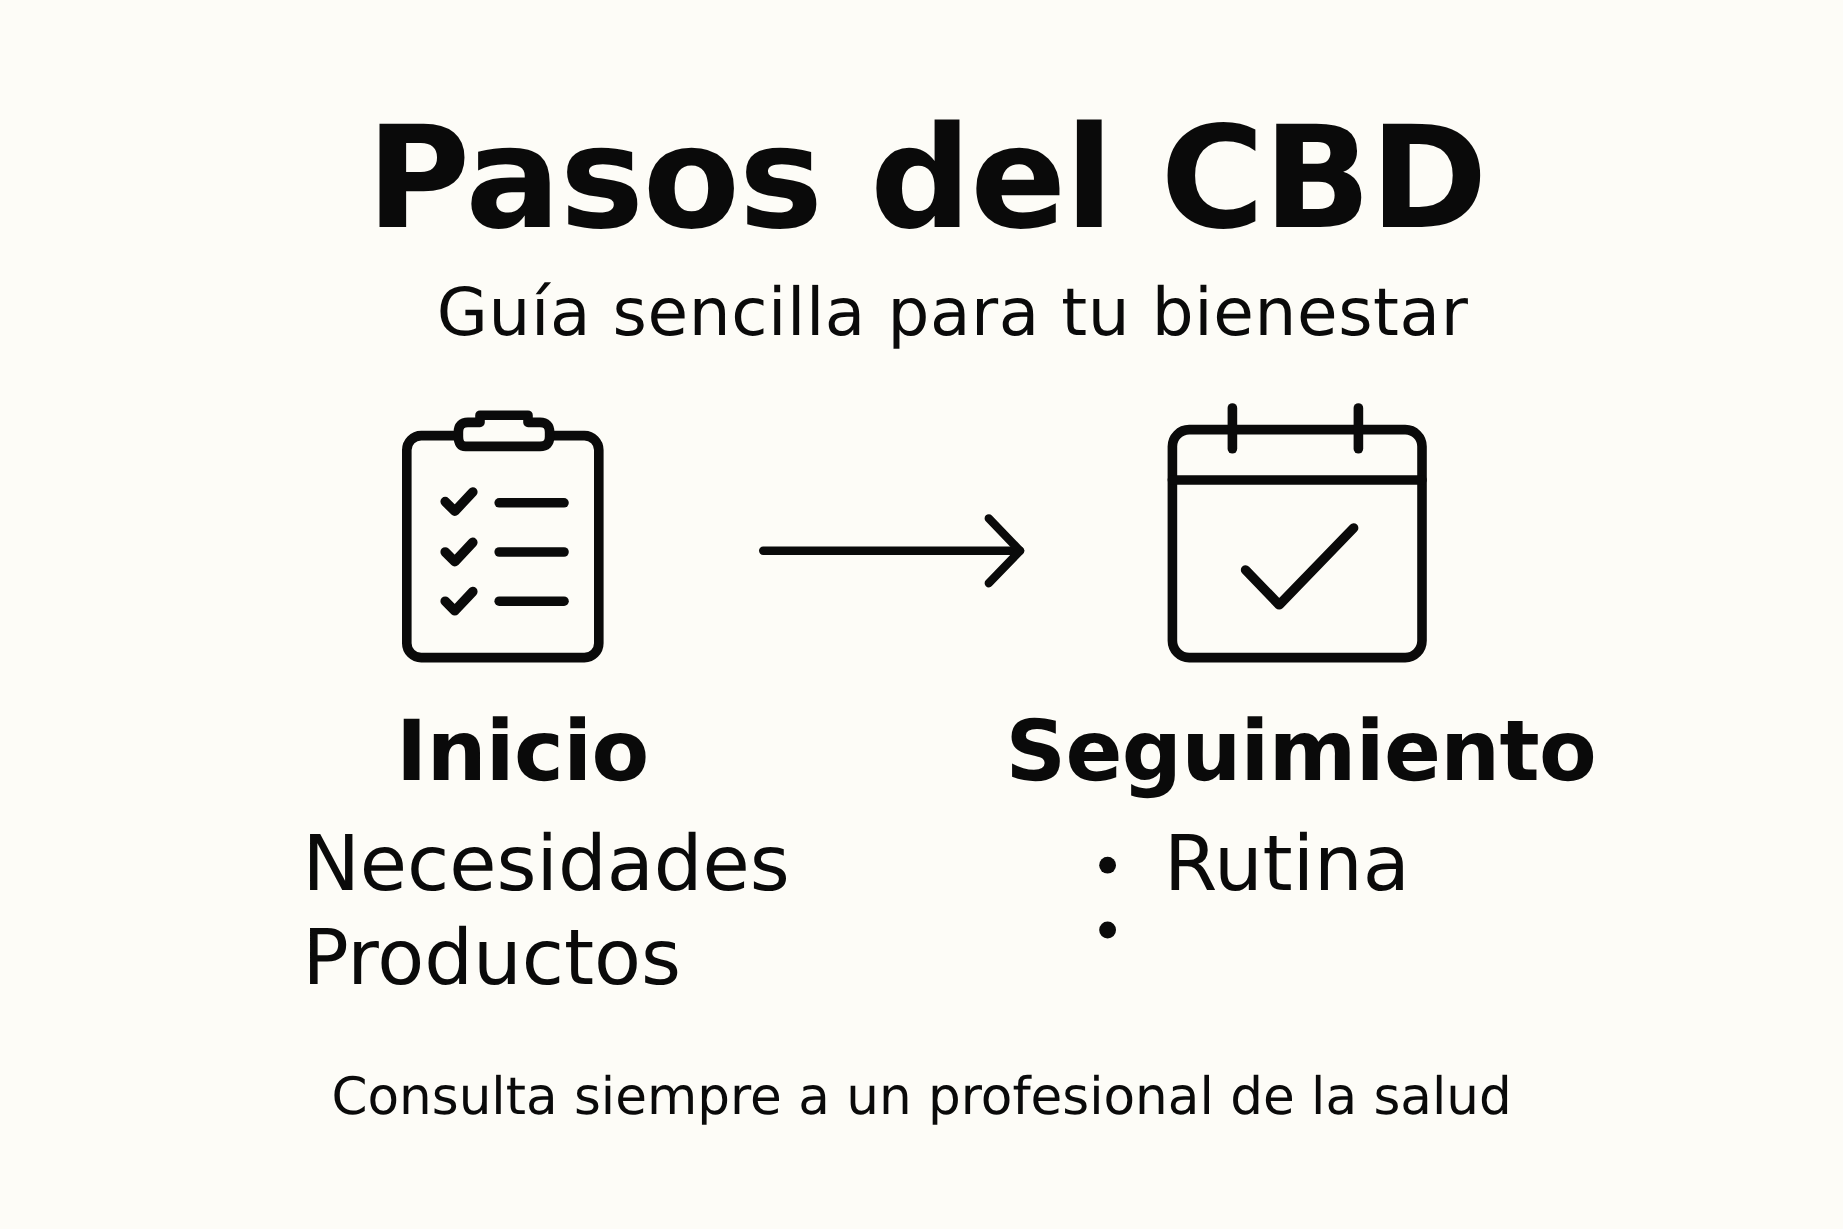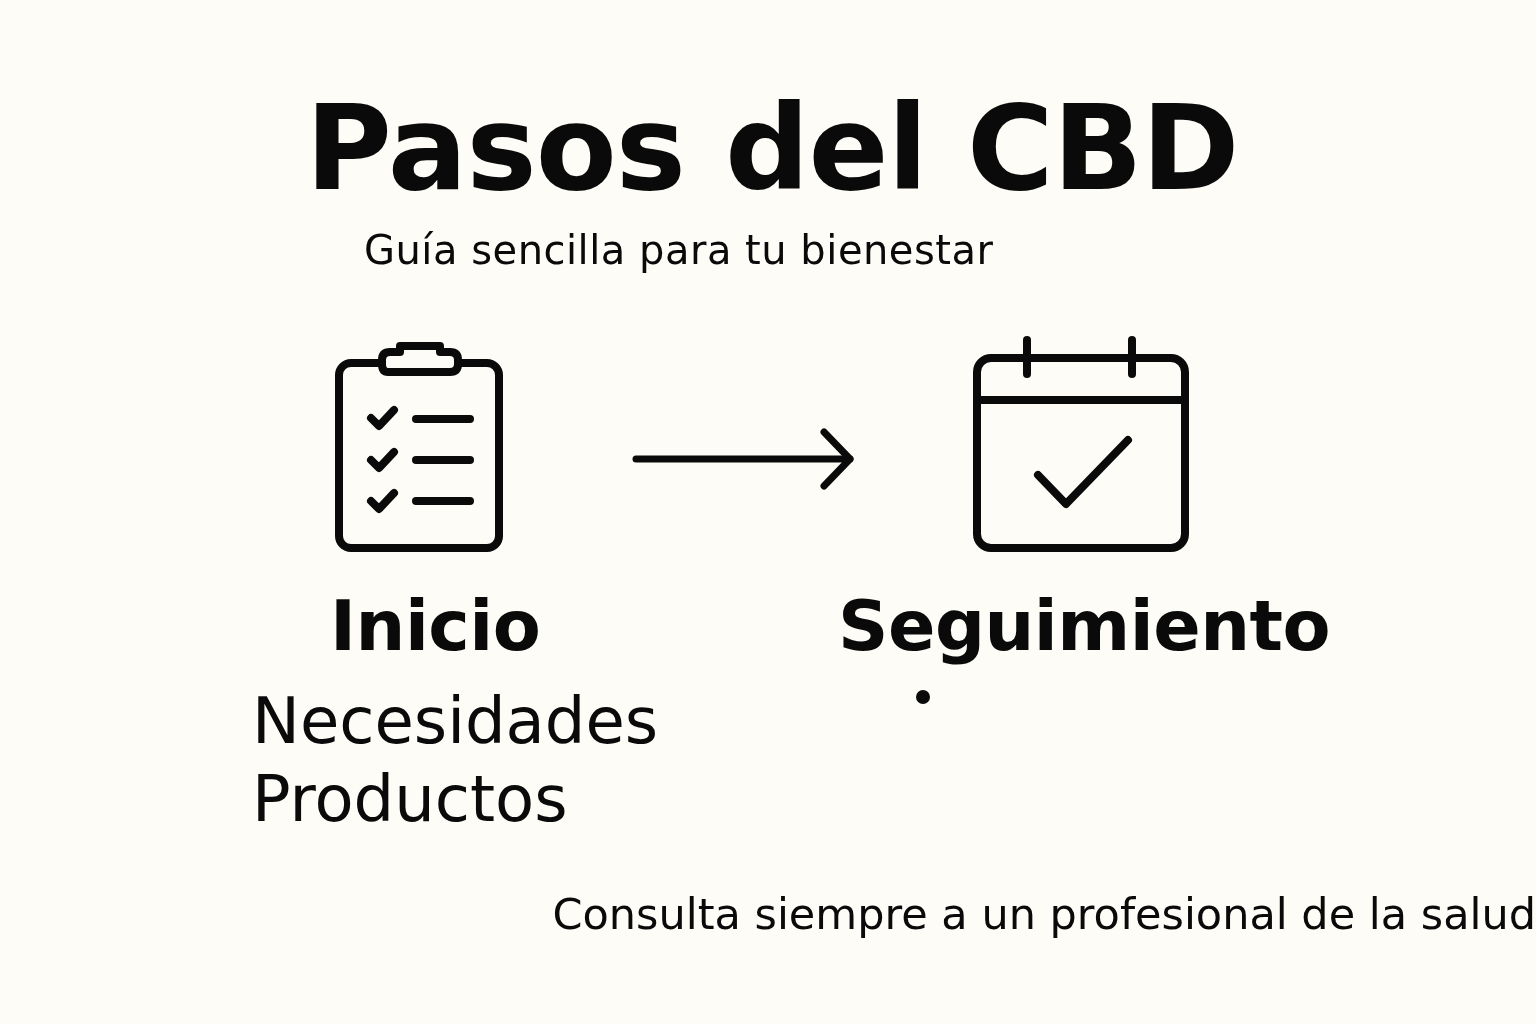--- a/index.html
+++ b/index.html
@@ -21,22 +21,22 @@
       top: 78px;
       text-align: center;
       font-size: 118px;
       font-weight: bold;
       letter-spacing: -1px;
       line-height: 140px;
       padding-left: 4px;
     }
     .subtitle {
       left: 364px;
-      top: 220px;
-      font-size: 40px;
+      top: 230px;
+      font-size: 55px;
       line-height: 60px;
       letter-spacing: 0.5px;
     }
     .icon svg { display: block; }
     .icon-clipboard { left: 334px; top: 340px; width: 170px; height: 215px; }
     .icon-arrow { left: 628px; top: 424px; width: 230px; height: 70px; }
     .icon-calendar { left: 970px; top: 332px; width: 222px; height: 222px; }
     .step-title {
       font-size: 70px;
       font-weight: bold;
@@ -58,21 +58,21 @@
       display: inline-block;
       width: 14px; height: 14px;
       border-radius: 50%;
       background: #0a0a0a;
       margin-right: 40px;
       margin-left: 4px;
     }
     .footer {
       left: 0; width: 1536px;
       top: 886px;
-      text-align: right;
+      text-align: center;
       font-size: 43px;
       line-height: 56px;
     }
   </style>
 </head>
 <body>
 
 <h1 class="abs title" style="margin:0;">Pasos del CBD</h1>
 <div class="abs subtitle">Guía sencilla para tu bienestar</div>
 
@@ -109,16 +109,20 @@
 <div class="abs step-title step1-title">Inicio</div>
 <div class="abs step1-list">
   <div class="item">Necesidades</div>
   <div class="item">Productos</div>
 </div>
 
 <div class="abs step-title step2-title">Seguimiento</div>
 <div class="abs step2-list">
   <div class="item">
     <span class="bullet"></span>
+    <span>Rutina</span>
+  </div>
+  <div class="item">
+    <span class="bullet"></span>
   </div>
 </div>
 
 <div class="abs footer">Consulta siempre a un profesional de la salud</div>
 
 </body></html>

